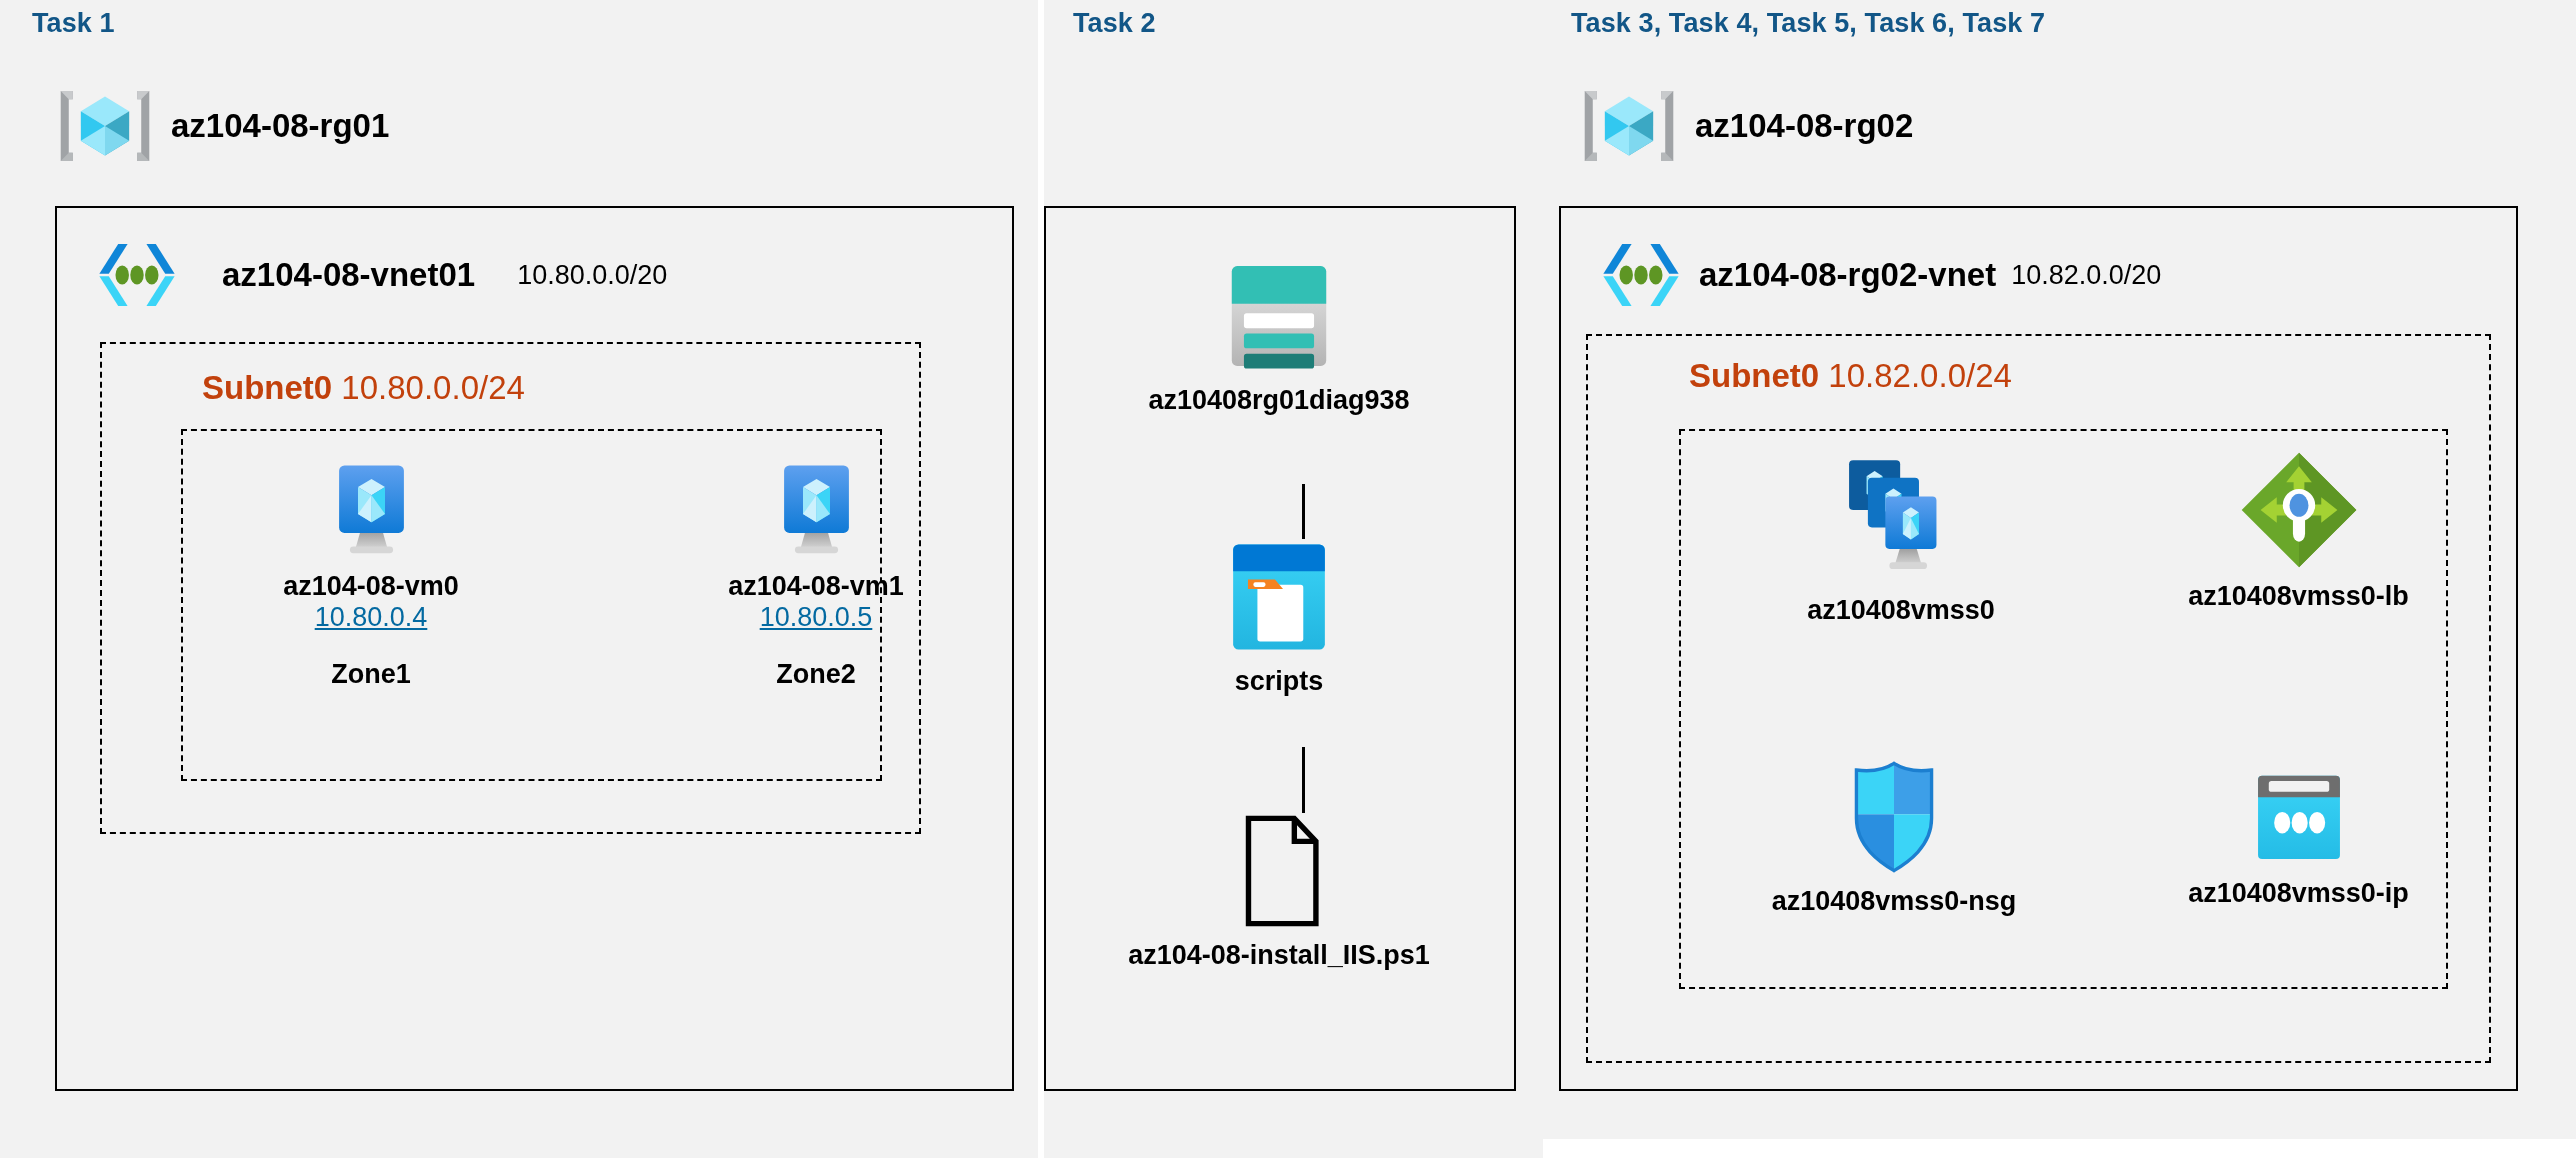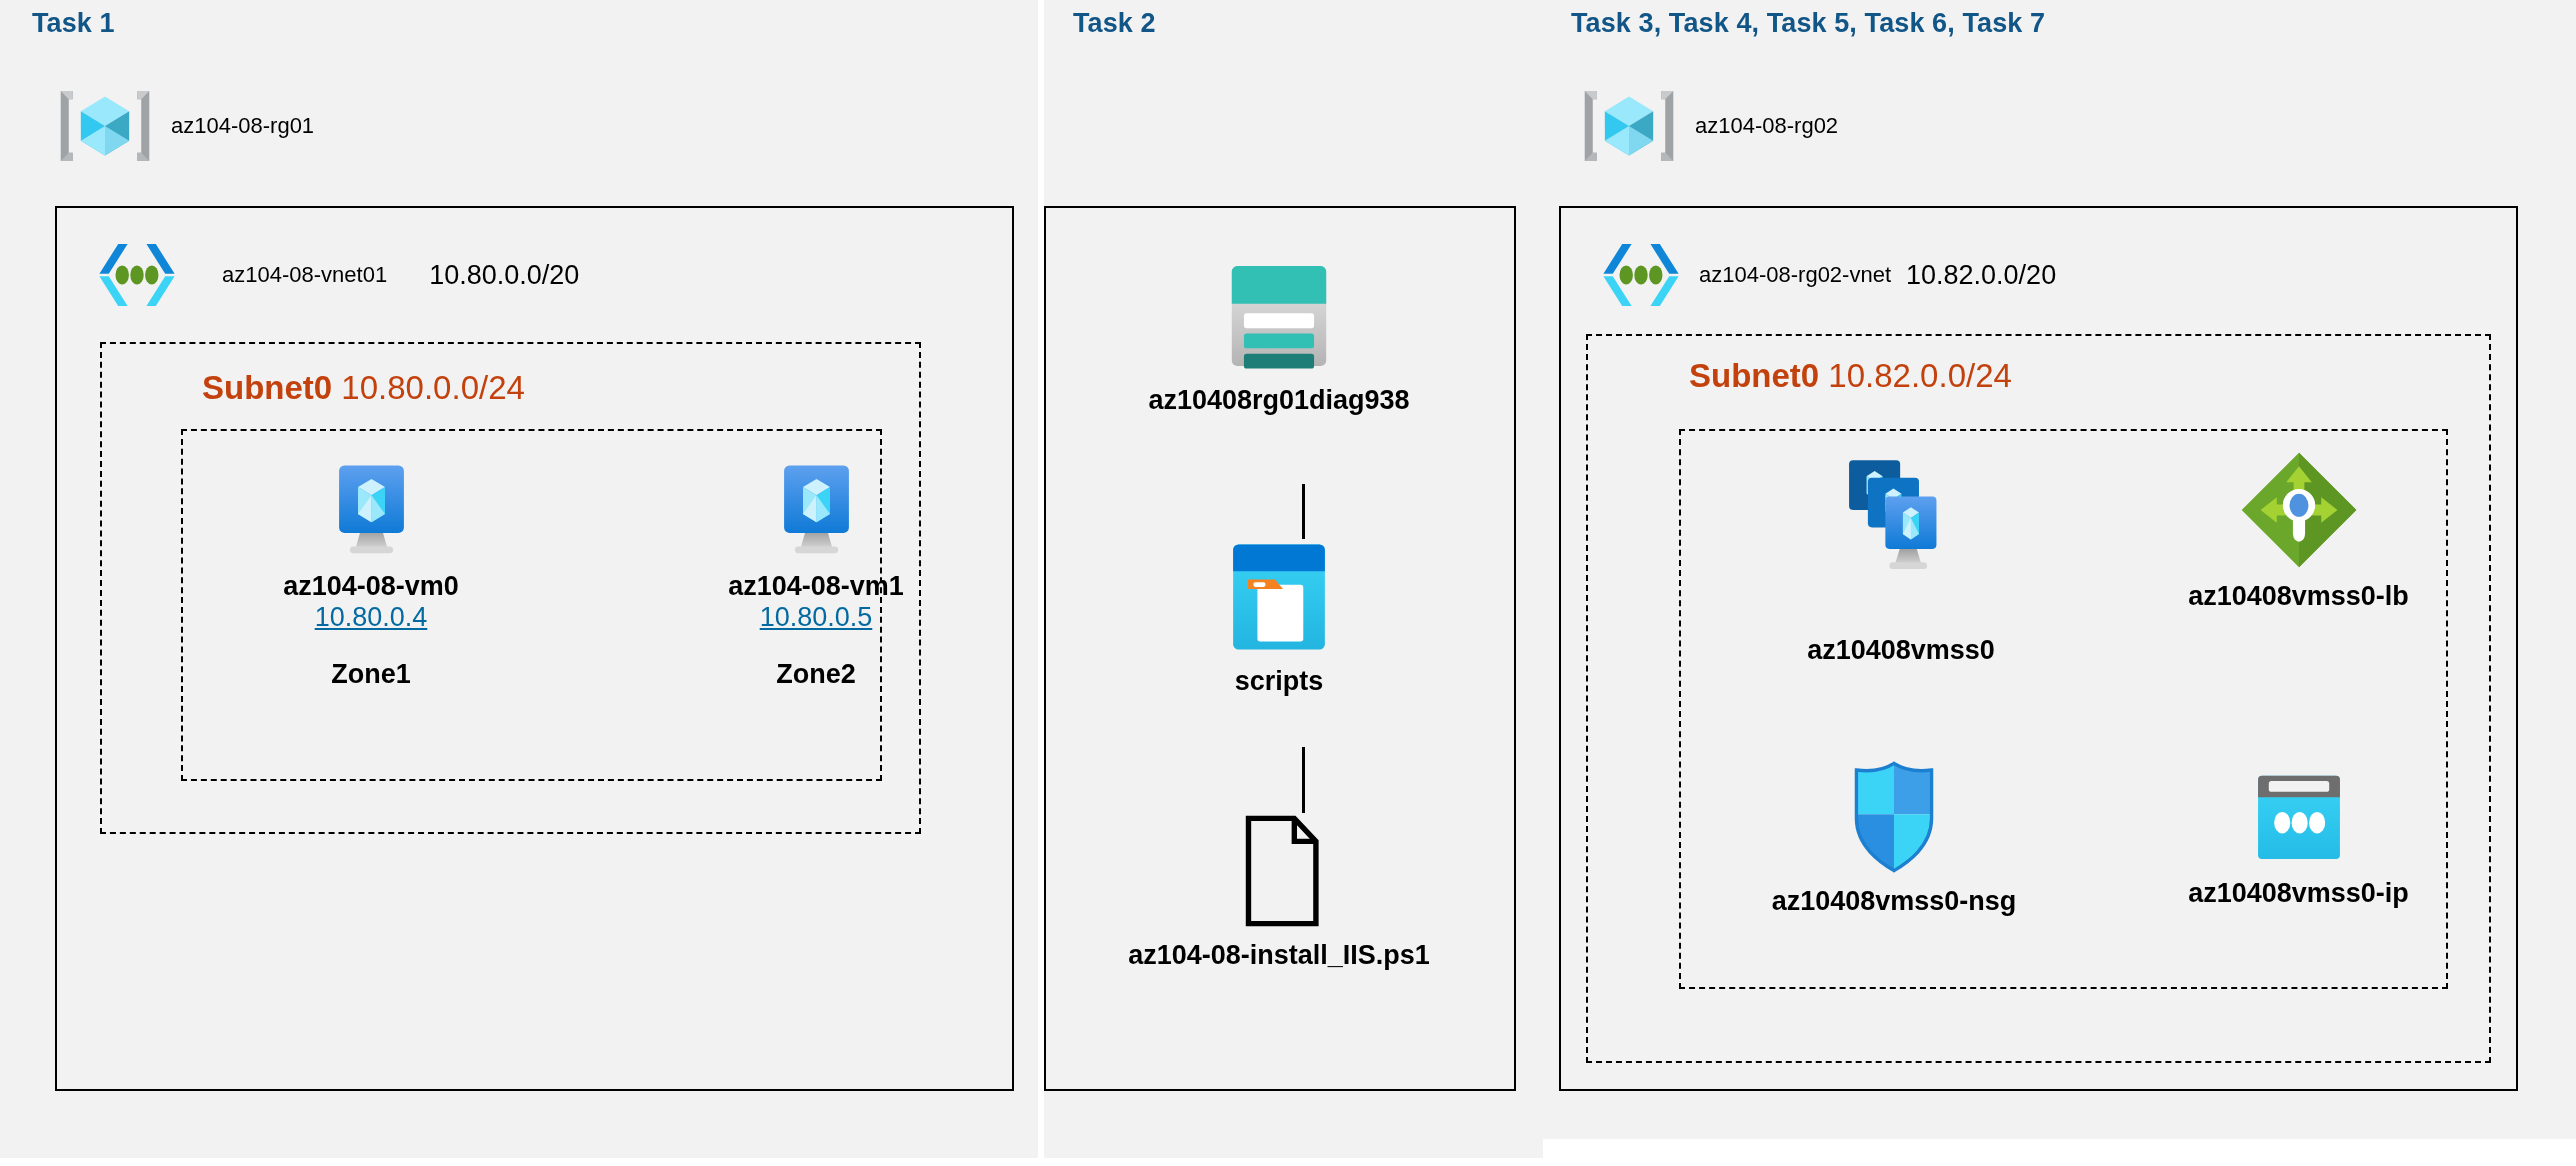--- a/index.html
+++ b/index.html
@@ -8,21 +8,21 @@
     width:2576px;height:1166px;position:relative;overflow:hidden;
   }
   .panel{position:absolute;background:#f2f2f2;}
   .task-title{
     position:absolute;color:#125687;font-weight:bold;font-size:27px;
     letter-spacing:0.1px;white-space:nowrap;
   }
   .solidbox{position:absolute;border:2.7px solid #000;background:#f2f2f2;box-sizing:border-box;}
   .dashbox{position:absolute;border:2.7px dashed #000;box-sizing:border-box;}
   .hdr-row{position:absolute;display:flex;align-items:center;gap:15px;white-space:nowrap;}
-  .hdr-name{font-weight:normal;font-size:22px;color:#000;}
+  .hdr-name{font-weight:bold;font-size:33px;color:#000;}
   .hdr-cidr{font-size:27px;color:#000;font-weight:normal;}
   .sub-lbl{position:absolute;white-space:nowrap;font-size:33px;color:#c2410c;}
   .sub-lbl b{font-weight:bold;}
   .node{position:absolute;display:flex;flex-direction:column;align-items:center;}
   .node .nm{font-weight:bold;font-size:27px;color:#000;white-space:nowrap;margin-top:10.8px;text-align:center;}
   .node .ip{font-size:27px;color:#0369a1;white-space:nowrap;margin-top:0;text-align:center;text-decoration:underline;}
   .node .zn{font-weight:bold;font-size:27px;color:#000;white-space:nowrap;margin-top:26px;text-align:center;}
   .connector{position:absolute;width:2.7px;background:#000;}
   svg{display:block;}
 </style>
@@ -234,21 +234,21 @@
 </div>
 
 <div class="dashbox" style="left:1586px;top:334px;width:905px;height:729px;"></div>
 <div class="sub-lbl" style="left:1689px;top:357px;">
   <b>Subnet0</b>
   <span>10.82.0.0/24</span>
 </div>
 
 <div class="dashbox" style="left:1679px;top:429px;width:769px;height:560px;"></div>
 
-<div class="node" style="left:1766px;top:456px;width:270px;gap:40px;">
+<div class="node" style="left:1766px;top:456px;width:270px;">
   <span>
     <svg width="121" height="128" viewBox="0 0 90 95">
       <defs>
         <linearGradient id="ss3" x1="0" y1="0" x2="0" y2="1">
           <stop offset="0" stop-color="#9b9b9b"></stop>
             <stop offset="1" stop-color="#d6d6d6"></stop>
           </linearGradient>
         <linearGradient id="vg3" x1="0" y1="0" x2="0" y2="1">
           <stop offset="0" stop-color="#5ea0ef"></stop>
             <stop offset="1" stop-color="#0f7ad6"></stop>

